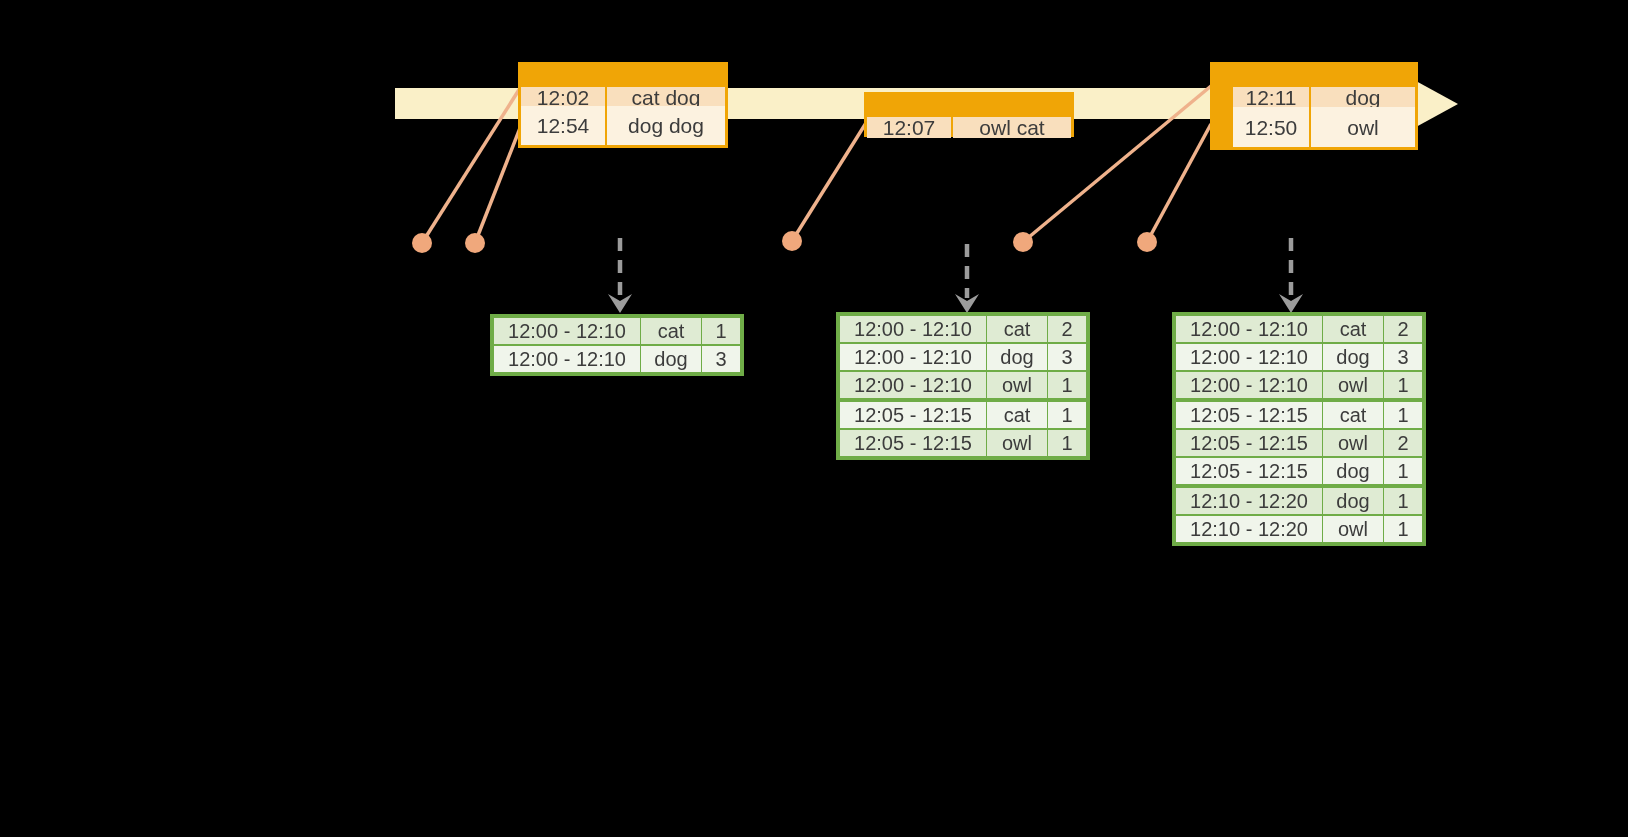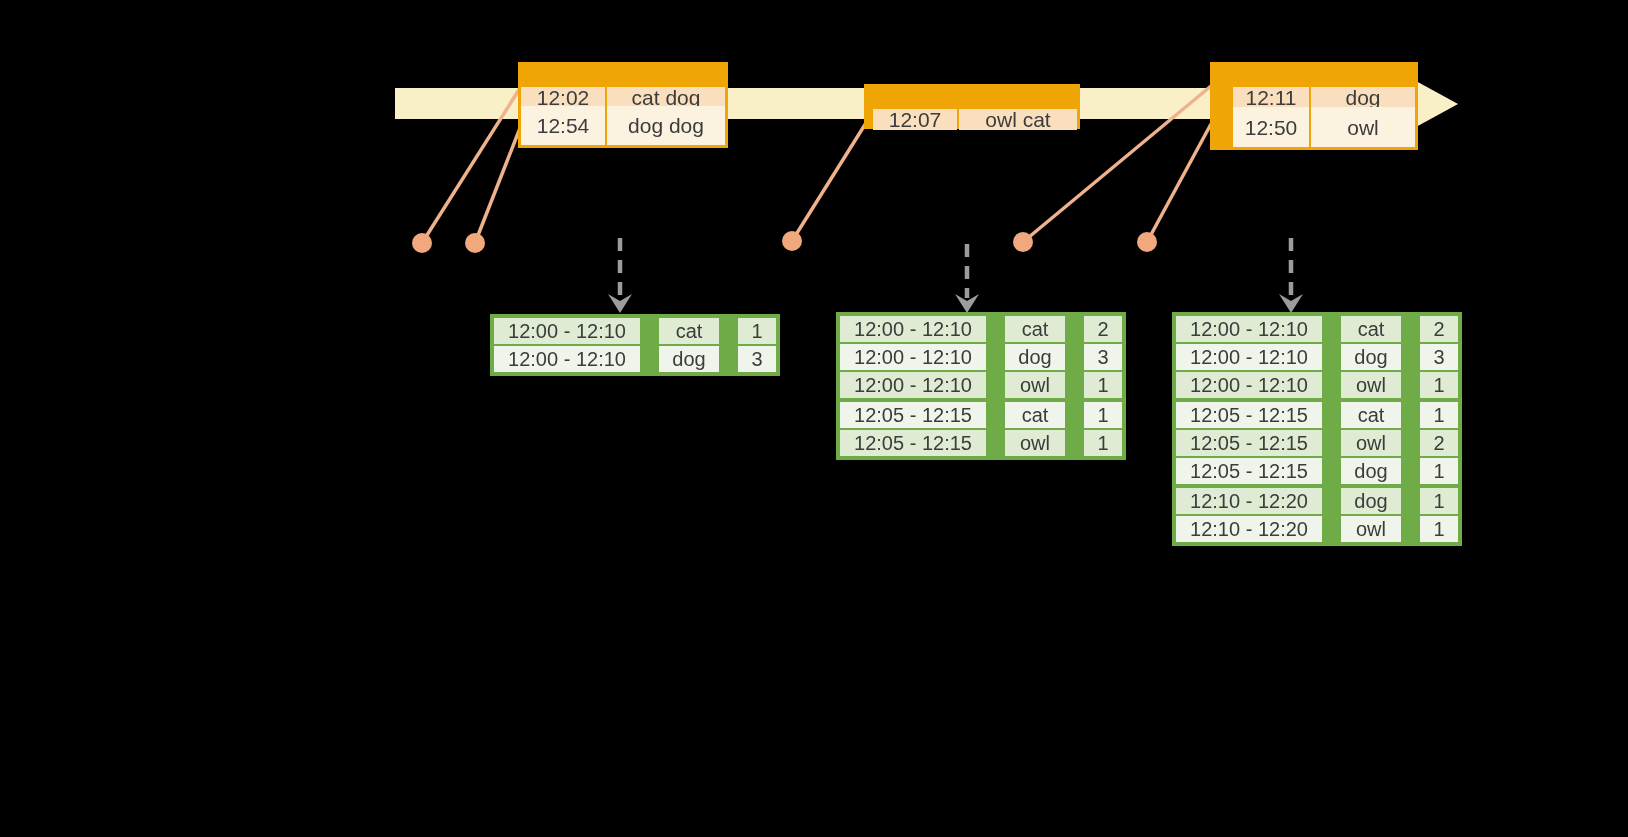--- a/index.html
+++ b/index.html
@@ -17,26 +17,26 @@
   .wires{position:absolute;left:0;top:0;z-index:2;}
   
   .etable{position:absolute;z-index:3;background:#f0a506;border:3px solid #f0a506;
           display:flex;flex-direction:column;row-gap:2px;}
   .erow{display:grid;column-gap:2px;grid-template-columns:84px 118px;height:39px;}
   .etable-c .erow{grid-template-columns:76px 104px;height:40px;padding-left:20px;}
   .ecell{display:flex;align-items:center;justify-content:center;font-size:21px;line-height:1;}
   .tint-a{background:#f9dfbd;margin-top:22px;}
   .tint-b{background:#fcf2e0;}
   .etable-a{left:518px;top:62px;}
-  .etable-b{left:864px;top:84px;padding-left:6px;}
+  .etable-b{left:864px;top:92px;}
   .etable-c{left:1210px;top:62px;}
   
   .gtable{position:absolute;z-index:3;background:#6fac47;border:4px solid #6fac47;
           display:flex;flex-direction:column;}
-  .grow{display:grid;grid-template-columns:146px 60px 38px;column-gap:19px;height:26px;margin-top:2px;}
+  .grow{display:grid;grid-template-columns:146px 60px 38px;column-gap:1px;height:26px;margin-top:2px;}
   .grow:first-child{margin-top:0;}
   .grow.group-start{margin-top:4px;}
   .gcell{display:flex;align-items:center;justify-content:center;font-size:20px;line-height:1;}
   .gtint-a{background:#dfebd3;}
   .gtint-b{background:#f0f5eb;}
   .gtable-1{left:490px;top:314px;}
   .gtable-2{left:836px;top:312px;}
   .gtable-3{left:1172px;top:312px;}
 </style>
 </head>

